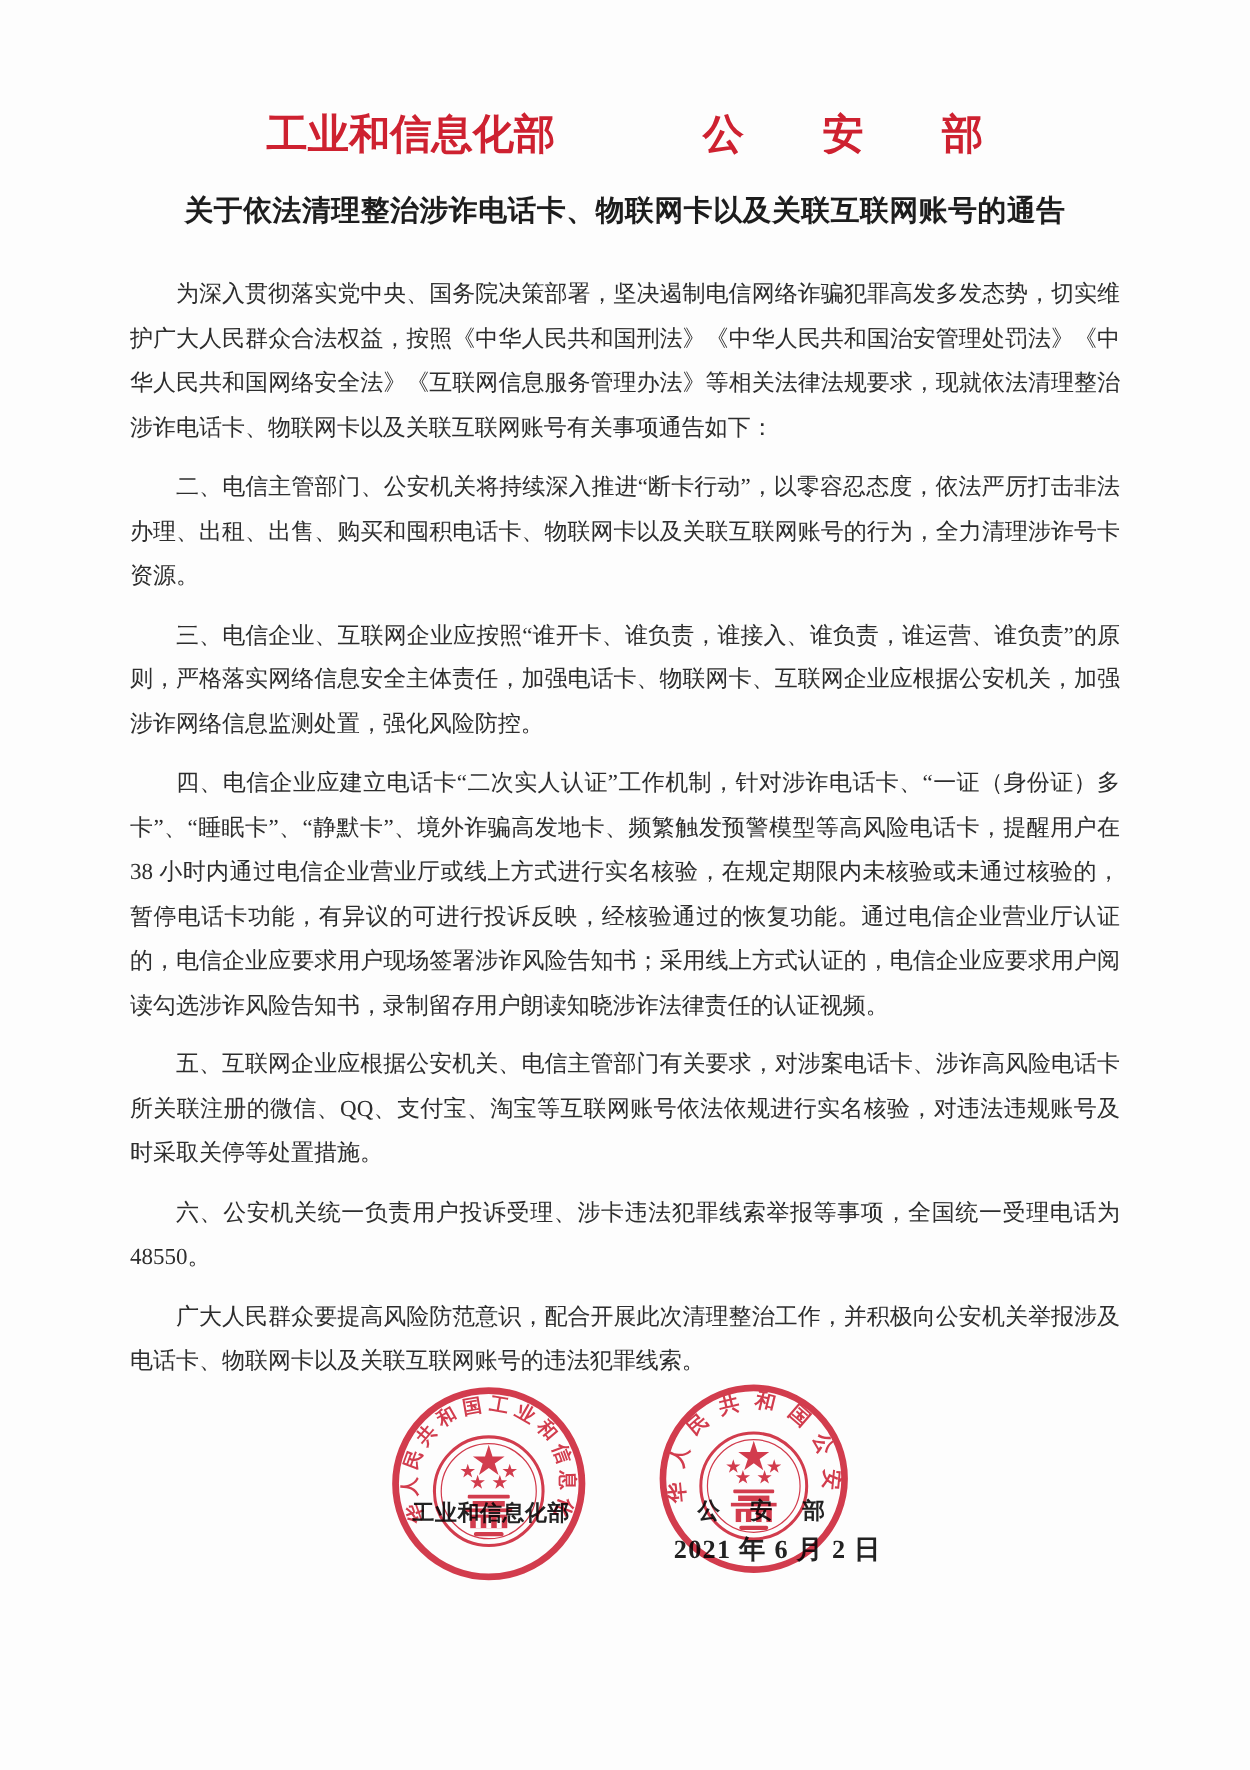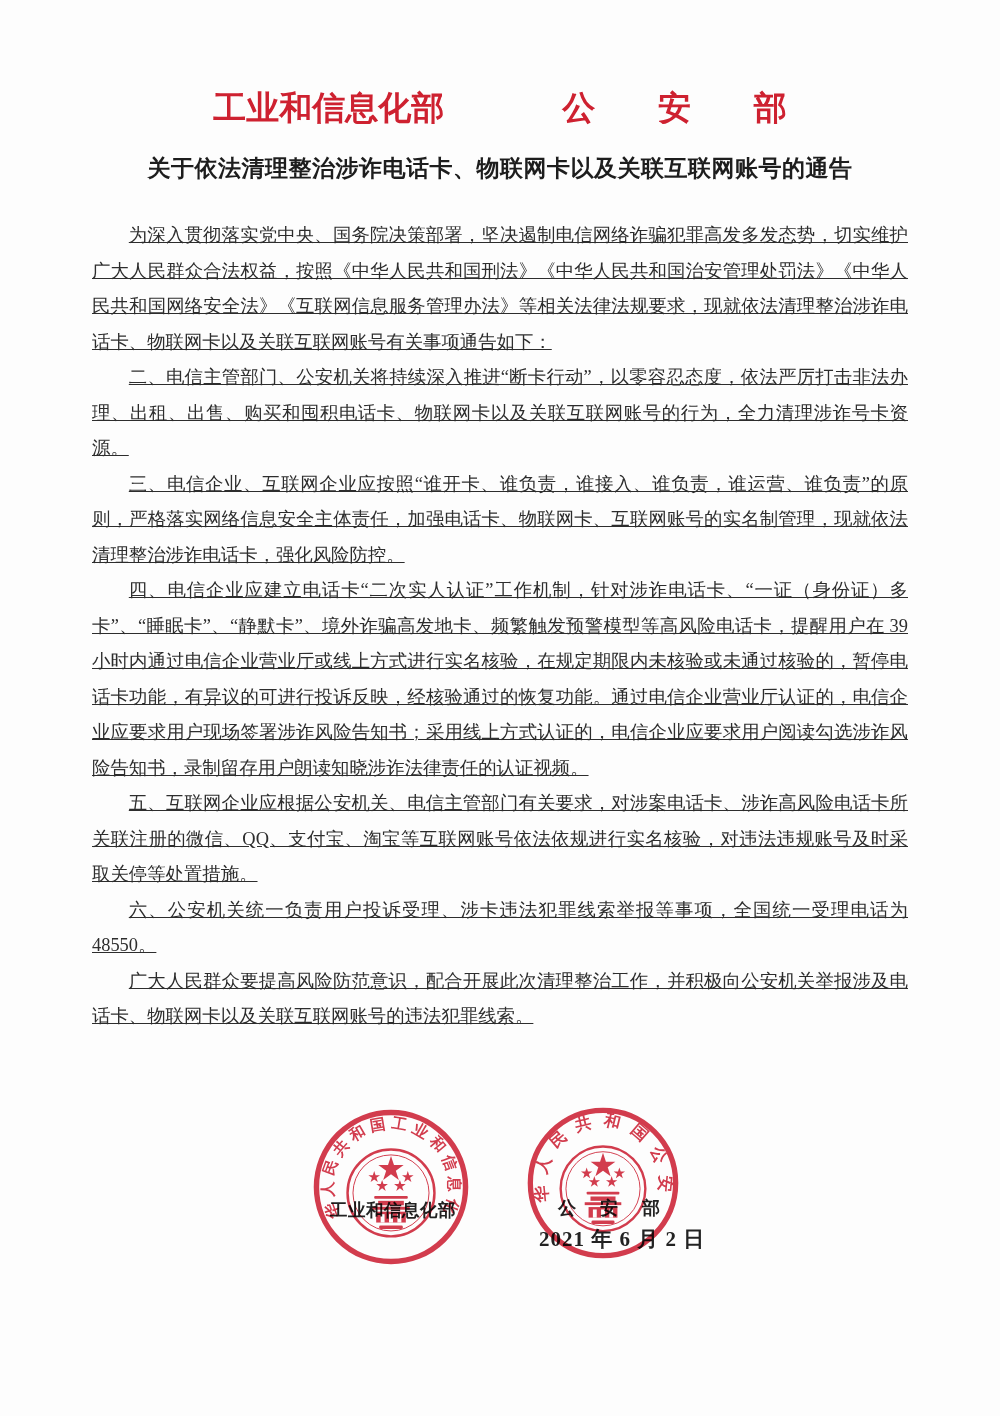--- a/index.html
+++ b/index.html
@@ -36,23 +36,22 @@
     color: #1d1d1d;
     letter-spacing: 0.5px;
   }
   .doc-body {
     margin: 34px 92px 0 92px;
     font-size: 18.4px;
     line-height: 35.5px;
     text-align: justify;
   }
   .doc-body p {
-    margin: 0;
+    margin: 12px;
     text-indent: 2em;
-    text-decoration: underline;
   }
   
   .seal {
     position: absolute;
     opacity: 0.93;
   }
   .seal-miit { left: 312px; top: 1106px; width: 158px; height: 162px; }
   .seal-mps  { left: 526px; top: 1104px; width: 154px; height: 158px; }
   .seal svg { width: 100%; height: 100%; }
   .seal-ring-text {
@@ -79,22 +78,22 @@
   <div class="header-line">
     <span>工业和信息化部</span>
     <span class="org-spaced">公安部</span>
   </div>
 
   <div class="doc-title">关于依法清理整治涉诈电话卡、物联网卡以及关联互联网账号的通告</div>
 
   <div class="doc-body">
     <p>为深入贯彻落实党中央、国务院决策部署，坚决遏制电信网络诈骗犯罪高发多发态势，切实维护广大人民群众合法权益，按照《中华人民共和国刑法》《中华人民共和国治安管理处罚法》《中华人民共和国网络安全法》《互联网信息服务管理办法》等相关法律法规要求，现就依法清理整治涉诈电话卡、物联网卡以及关联互联网账号有关事项通告如下：</p>
     <p>二、电信主管部门、公安机关将持续深入推进“断卡行动”，以零容忍态度，依法严厉打击非法办理、出租、出售、购买和囤积电话卡、物联网卡以及关联互联网账号的行为，全力清理涉诈号卡资源。</p>
-    <p>三、电信企业、互联网企业应按照“谁开卡、谁负责，谁接入、谁负责，谁运营、谁负责”的原则，严格落实网络信息安全主体责任，加强电话卡、物联网卡、互联网账号的实名制管理，现就依法清理整治涉诈电话卡，强化风险防控。</p>
-    <p>四、电信企业应建立电话卡“二次实人认证”工作机制，针对涉诈电话卡、“一证（身份证）多卡”、“睡眠卡”、“静默卡”、境外诈骗高发地卡、频繁触发预警模型等高风险电话卡，提醒用户在 39 小时内通过电信企业营业厅或线上方式进行实名核验，在规定期限内未核验或未通过核验的，暂停电话卡功能，有异议的可进行投诉反映，经核验通过的恢复功能。通过电信企业营业厅认证的，电信企业应要求用户现场签署涉诈风险告知书；采用线上方式认证的，电信企业应要求用户阅读勾选涉诈风险告知书，录制留存用户朗读知晓涉诈法律责任的认证视频。</p>
+    <p>三、电信企业、互联网企业应按照“谁开卡、谁负责，谁接入、谁负责，谁运营、谁负责”的原则，严格落实网络信息安全主体责任，加强电话卡、物联网卡、互联网企业应根据公安机关，加强涉诈网络信息监测处置，强化风险防控。</p>
+    <p>四、电信企业应建立电话卡“二次实人认证”工作机制，针对涉诈电话卡、“一证（身份证）多卡”、“睡眠卡”、“静默卡”、境外诈骗高发地卡、频繁触发预警模型等高风险电话卡，提醒用户在 38 小时内通过电信企业营业厅或线上方式进行实名核验，在规定期限内未核验或未通过核验的，暂停电话卡功能，有异议的可进行投诉反映，经核验通过的恢复功能。通过电信企业营业厅认证的，电信企业应要求用户现场签署涉诈风险告知书；采用线上方式认证的，电信企业应要求用户阅读勾选涉诈风险告知书，录制留存用户朗读知晓涉诈法律责任的认证视频。</p>
     <p>五、互联网企业应根据公安机关、电信主管部门有关要求，对涉案电话卡、涉诈高风险电话卡所关联注册的微信、QQ、支付宝、淘宝等互联网账号依法依规进行实名核验，对违法违规账号及时采取关停等处置措施。</p>
     <p>六、公安机关统一负责用户投诉受理、涉卡违法犯罪线索举报等事项，全国统一受理电话为 48550。</p>
     <p>广大人民群众要提高风险防范意识，配合开展此次清理整治工作，并积极向公安机关举报涉及电话卡、物联网卡以及关联互联网账号的违法犯罪线索。</p>
   </div>
 
   <svg width="0" height="0" style="position:absolute">
     <defs>
       <polygon id="star" points="0,-10 2.25,-3.09 9.51,-3.09 3.63,1.18 5.88,8.09 0,3.82 -5.88,8.09 -3.63,1.18 -9.51,-3.09 -2.25,-3.09"></polygon>
       <g id="emblem" fill="#cf2e40" stroke="#cf2e40">
         <circle r="44" fill="none" stroke-width="2.5"></circle>

